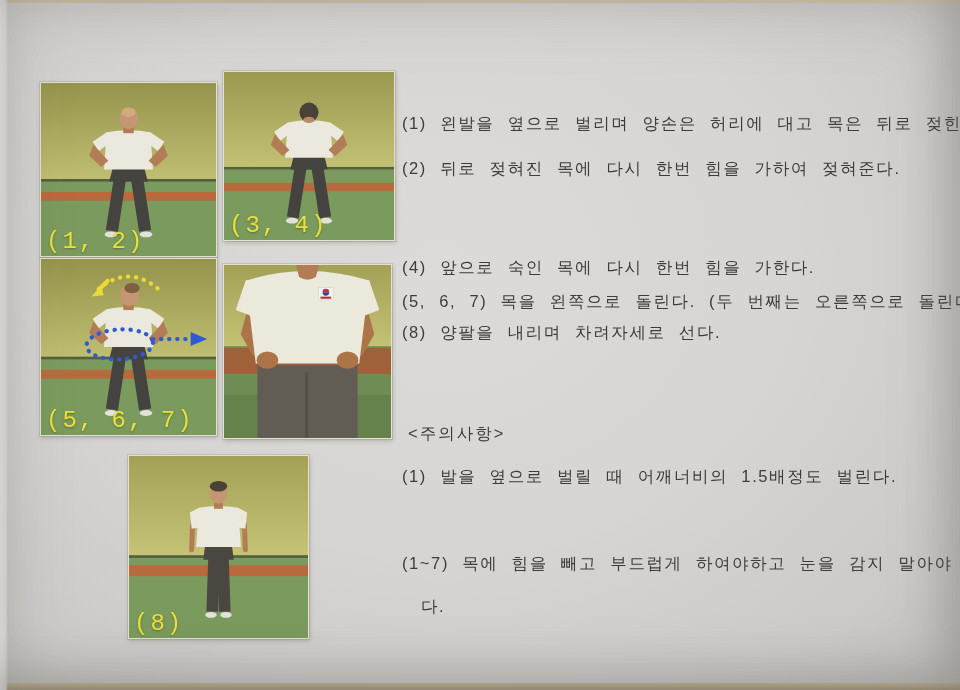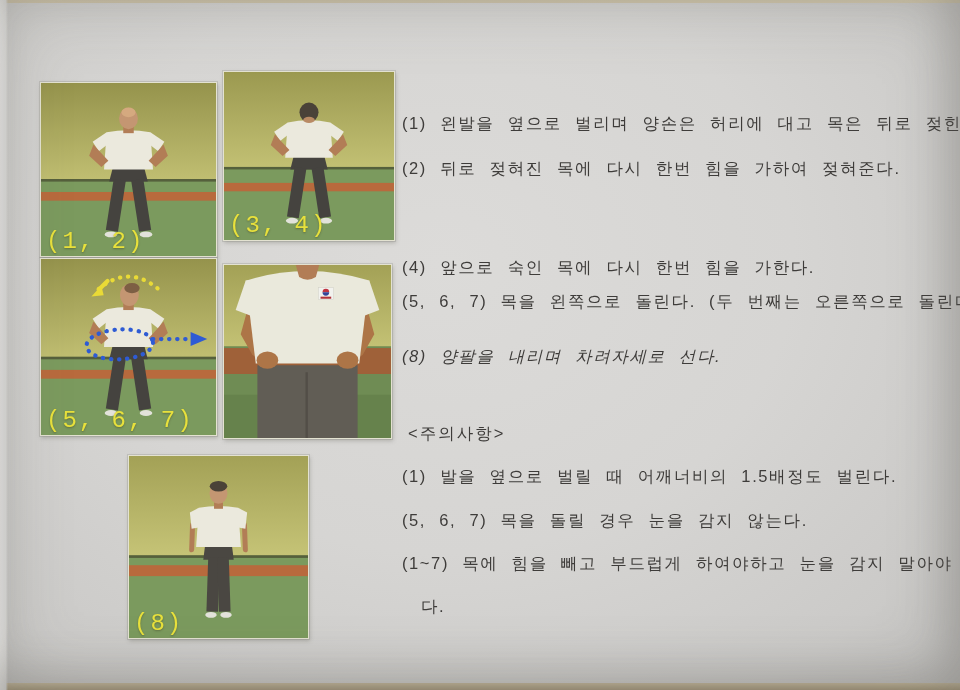--- a/index.html
+++ b/index.html
@@ -200,25 +200,24 @@
       <ellipse cx="50" cy="20.5" rx="5" ry="5.8" fill="#c49672"></ellipse>
       <ellipse cx="50" cy="16.6" rx="4.9" ry="2.9" fill="#4a4238"></ellipse>
     </svg>
     <span class="plabel">(8)</span>
   </figure>
 
   <div class="line" style="top:113px;">(1) 왼발을 옆으로 벌리며 양손은 허리에 대고 목은 뒤로 젖힌다.</div>
   <div class="line" style="top:158px;">(2) 뒤로 젖혀진 목에 다시 한번 힘을 가하여 젖혀준다.</div>
   <div class="line" style="top:257px;">(4) 앞으로 숙인 목에 다시 한번 힘을 가한다.</div>
   <div class="line" style="top:291px;">(5, 6, 7) 목을 왼쪽으로 돌린다. (두 번째는 오른쪽으로 돌린다.)</div>
-  <div class="line" style="top:346px;font-style:italic;">(8) 양팔을 내리며 차려자세로 선다.</div>
+  <div class="line" style="top:322px;">(8) 양팔을 내리며 차려자세로 선다.</div>
 
   <div class="caution-heading" style="top:423px;margin-left:6px;">&lt;주의사항&gt;</div>
   <div class="line" style="top:466px;">(1) 발을 옆으로 벌릴 때 어깨너비의 1.5배정도 벌린다.</div>
-  <div class="line" style="top:510px;">(5, 6, 7) 목을 돌릴 경우 눈을 감지 않는다.</div>
   <div class="line" style="top:553px;">(1~7) 목에 힘을 빼고 부드럽게 하여야하고 눈을 감지 말아야 한</div>
   <div class="line" style="top:596px;left:421px;">다.</div>
 
   <div class="edge-top"></div>
   <div class="edge-bottom"></div>
   <div class="edge-left"></div>
   <div class="vignette"></div>
 </div>
 
 </body></html>

